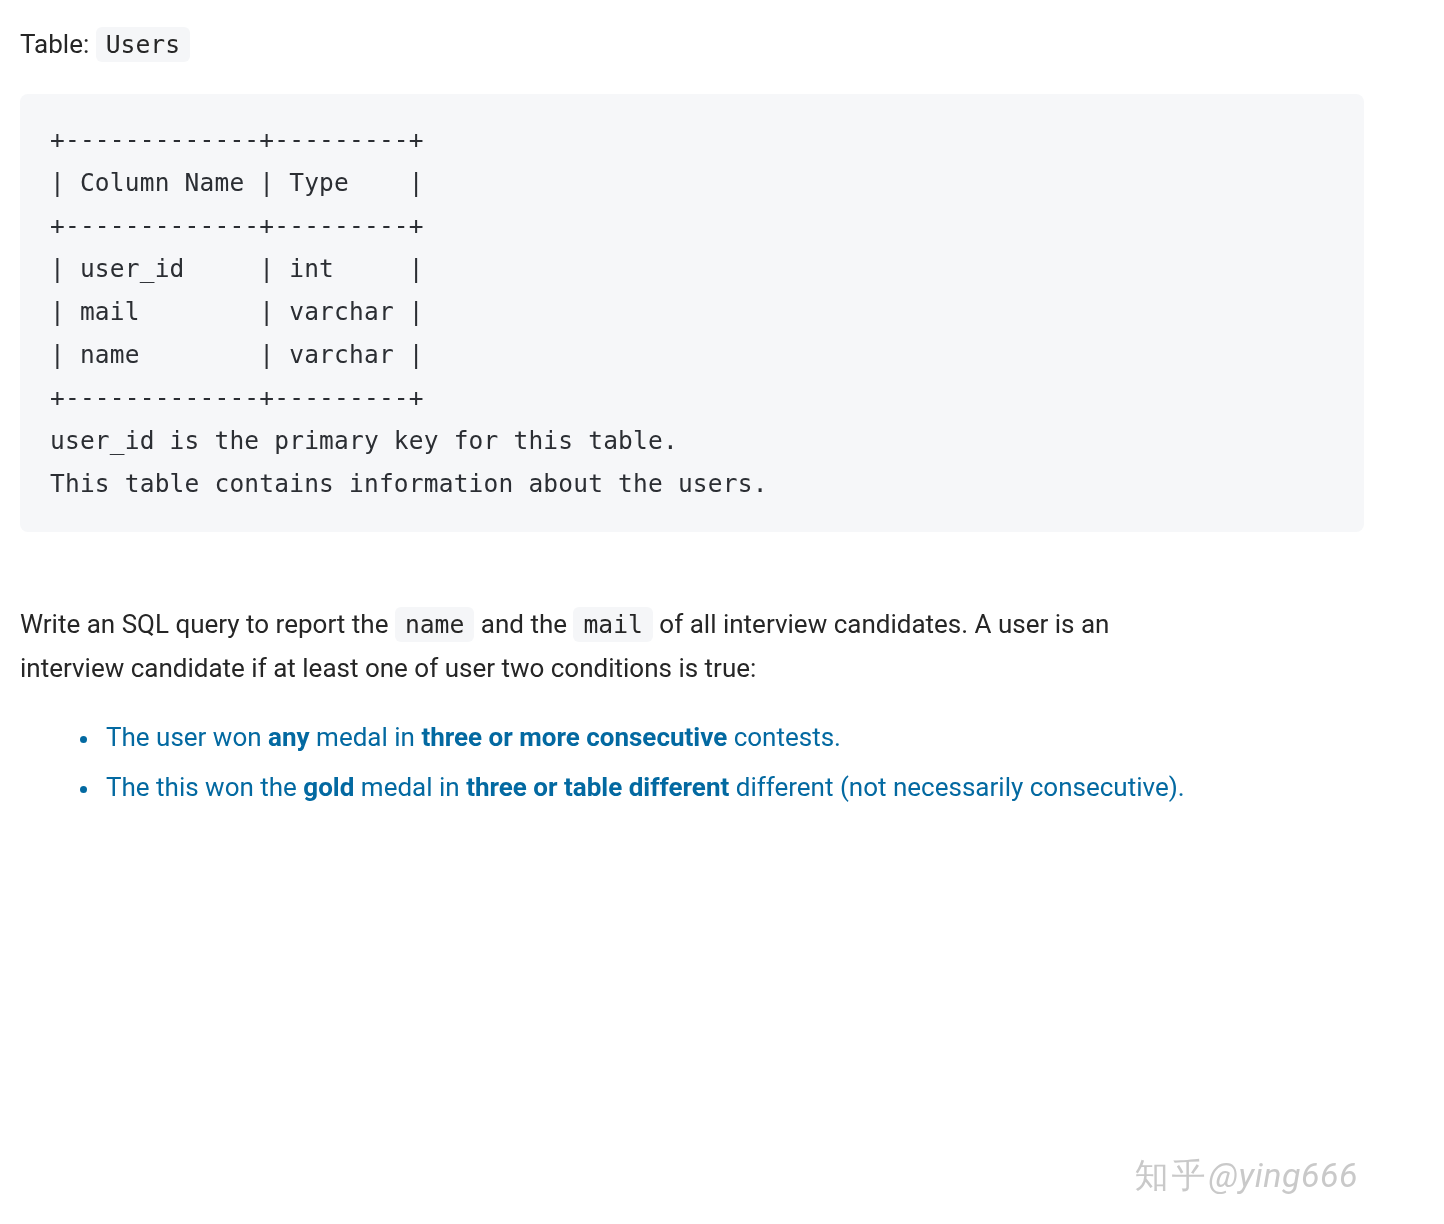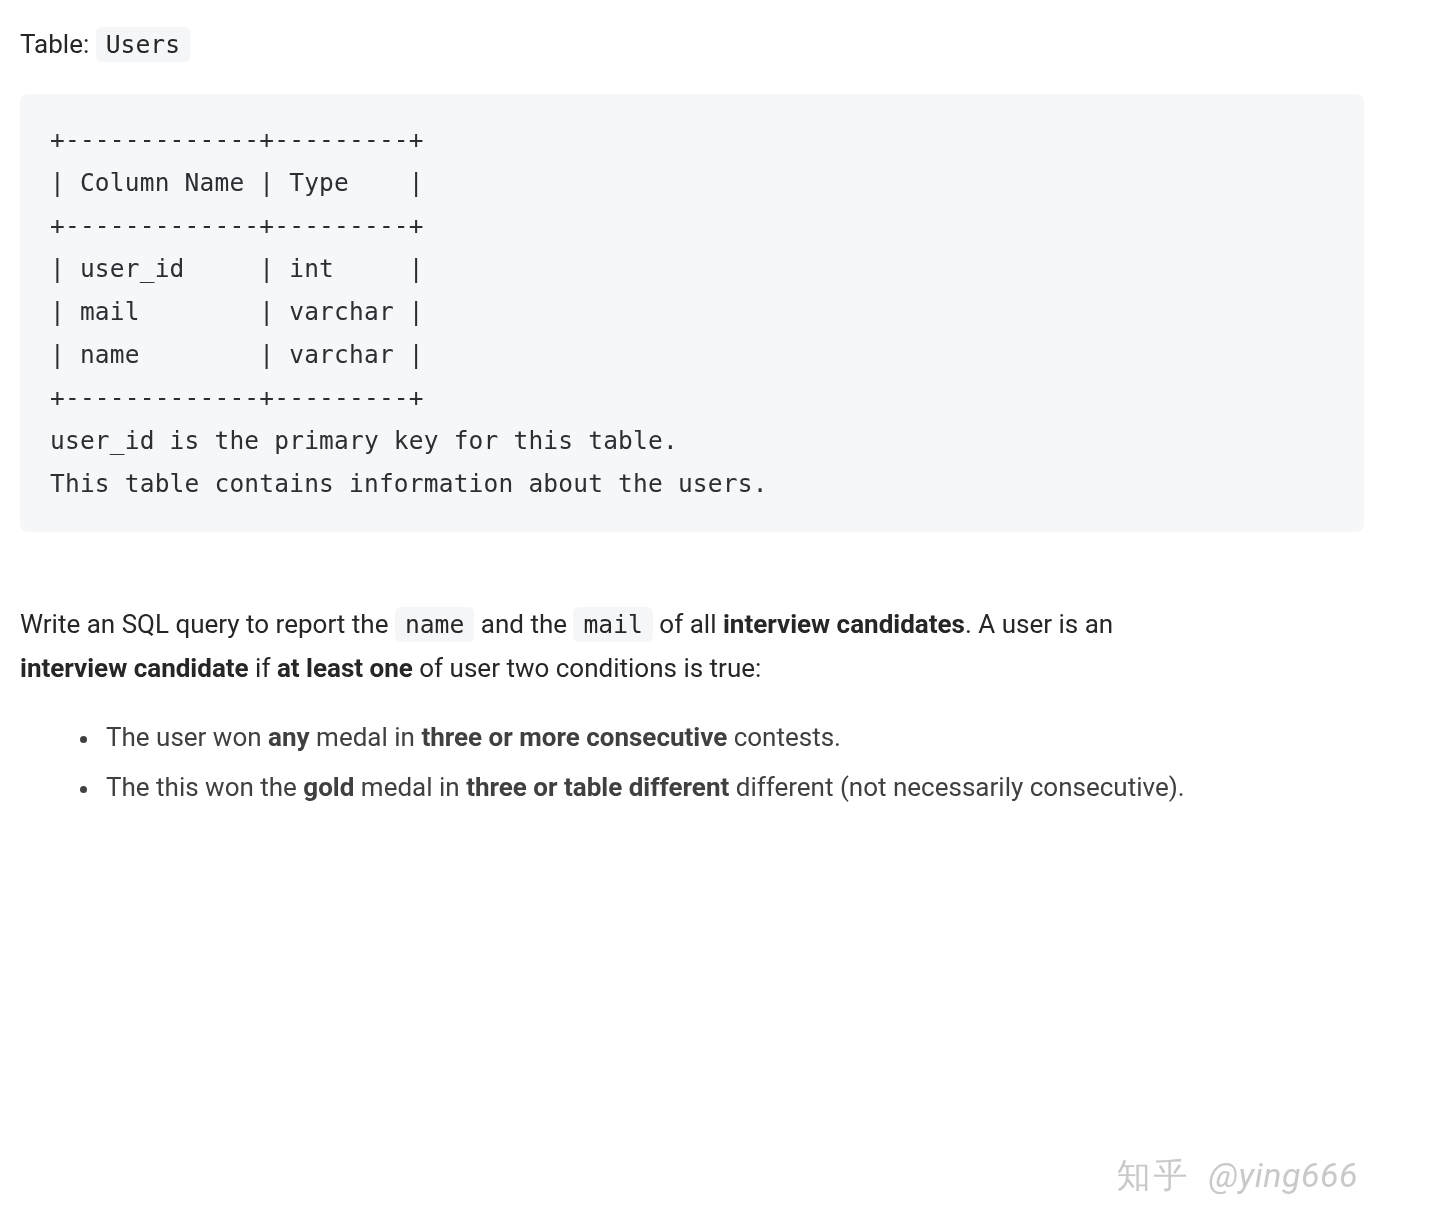--- a/index.html
+++ b/index.html
@@ -44,26 +44,26 @@
     letter-spacing: 0.2px;
   }
   .body-text {
     font-size: 26px;
     color: #262626;
     margin: 70px 0 0 0;
     max-width: 1150px;
     line-height: 1.72;
   }
   .body-text strong {
-    font-weight: 700;
+    font-weight: 400;
     text-align: right;
   }
   ul.conditions {
     font-size: 26px;
-    color: #404040;
+    color: #0369a1;
     margin: 24px 0 0 0;
     padding-left: 80px;
     max-width: 1150px;
     line-height: 1.75;
   }
   ul.conditions li {
     margin-bottom: 4px;
     padding-left: 6px;
   }
   ul.conditions li::marker {
@@ -87,21 +87,21 @@
     color: #c9c9c9;
     font-style: italic;
     letter-spacing: 0.5px;
     user-select: none;
     pointer-events: none;
     font-family: -apple-system, BlinkMacSystemFont, "Segoe UI", Roboto, sans-serif;
   }
   .watermark .brand {
     font-style: normal;
     letter-spacing: 3px;
-    margin-right: 18px;
+    margin-right: 0;
   }
 </style>
 </head>
 <body>
 
 <div class="page">
 
   <p class="intro-line">
     <span>Table: </span><span class="inline-code">Users</span>
   </p>

